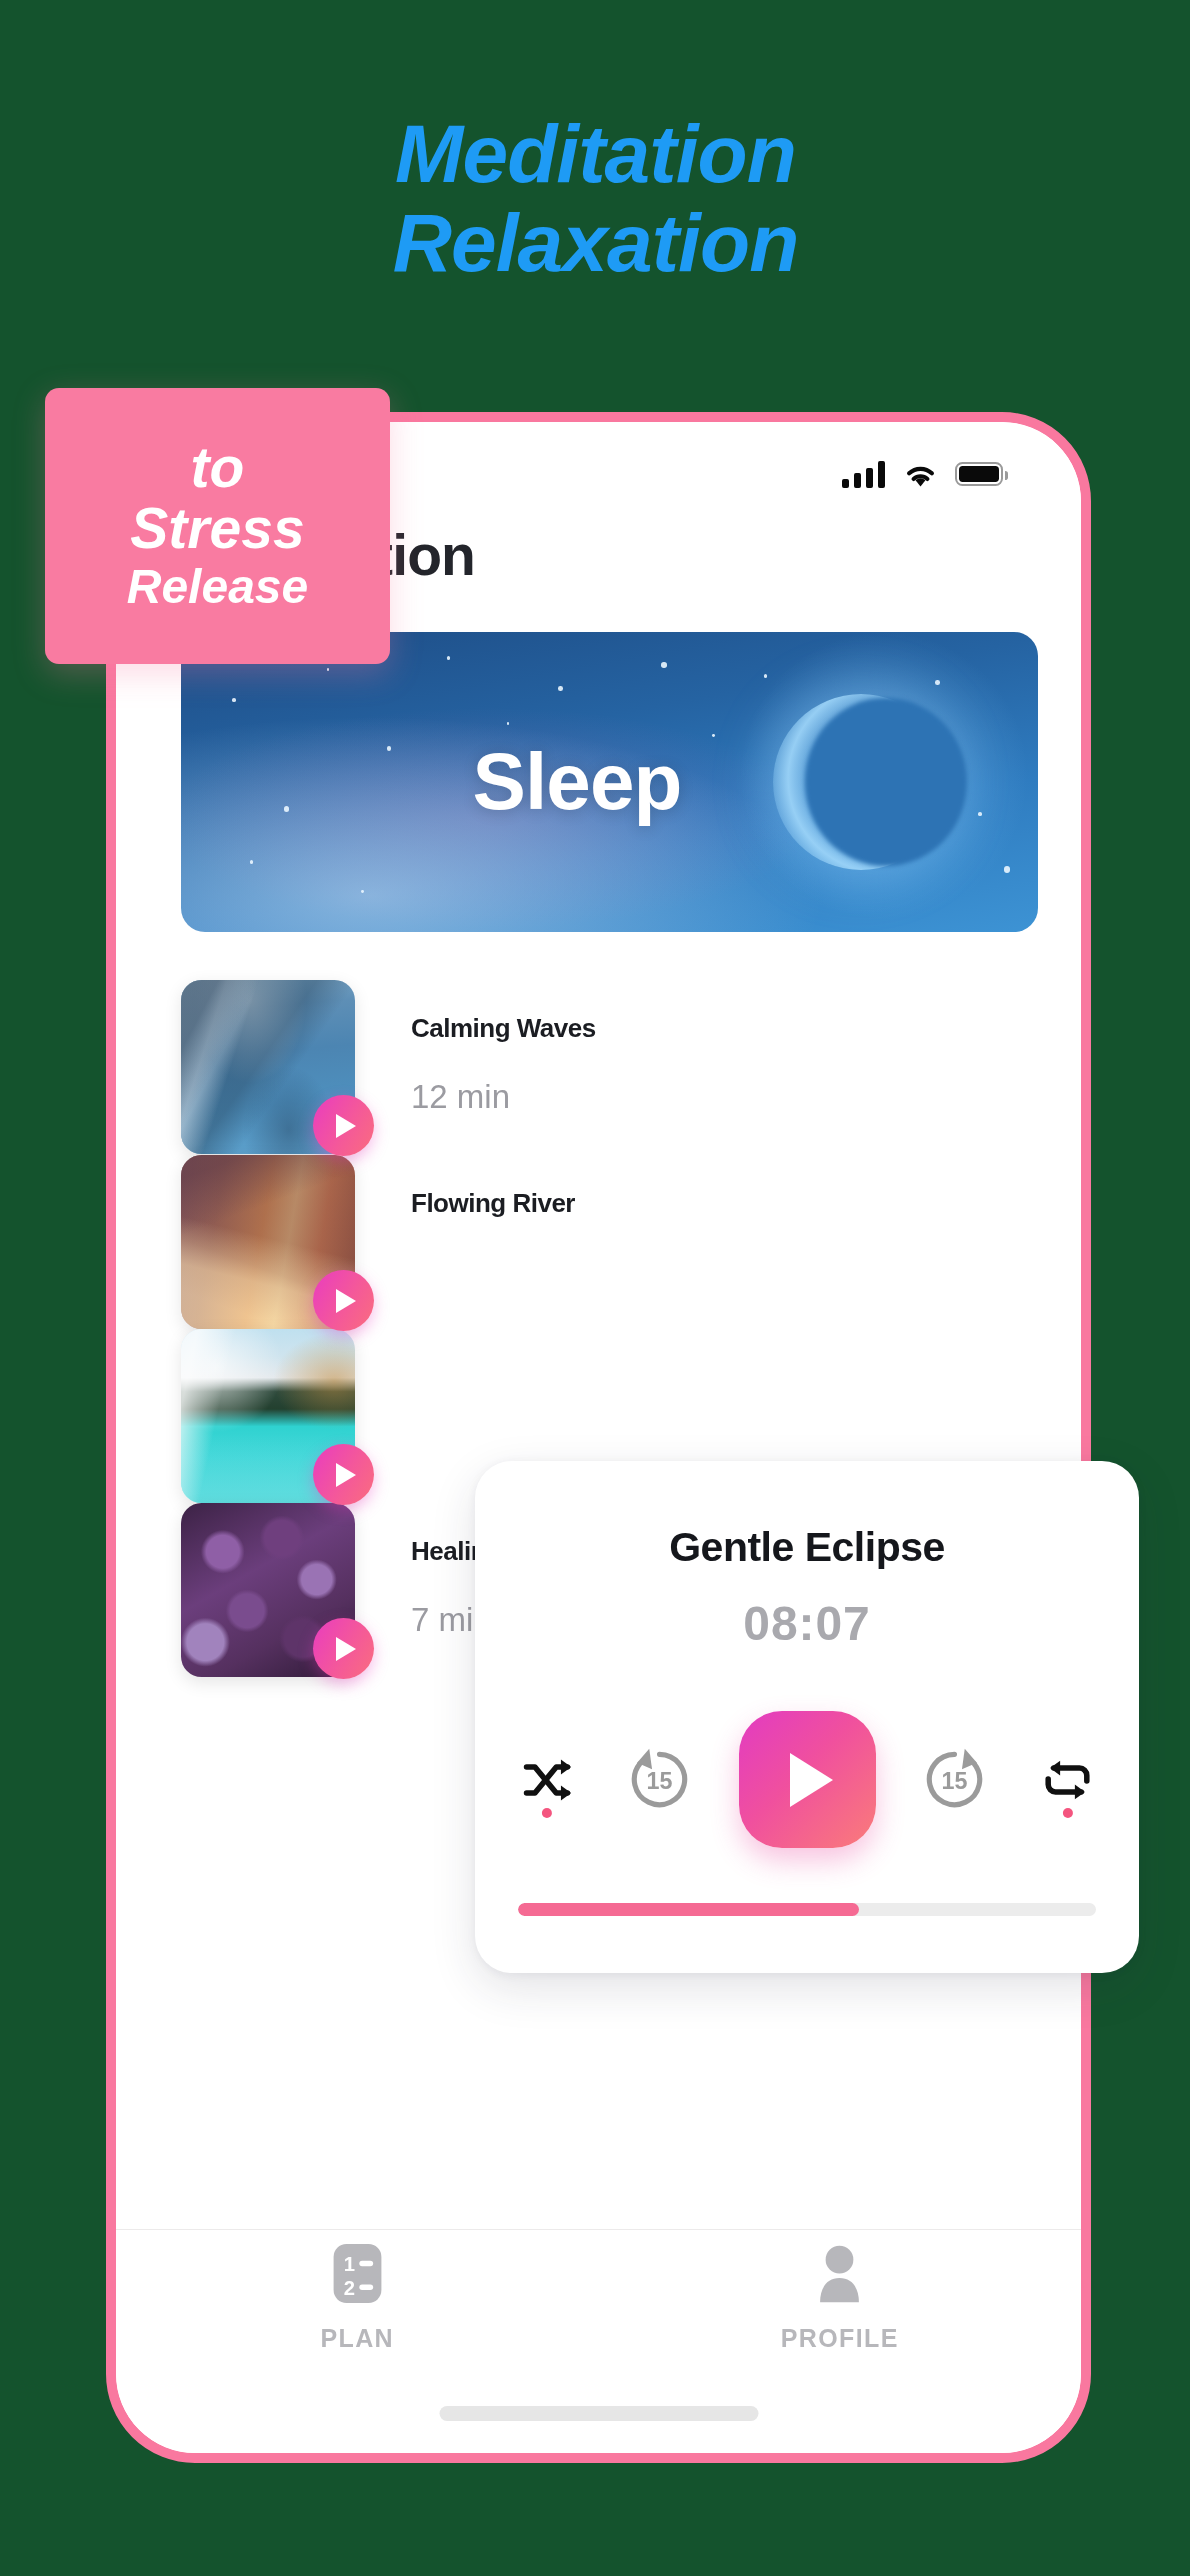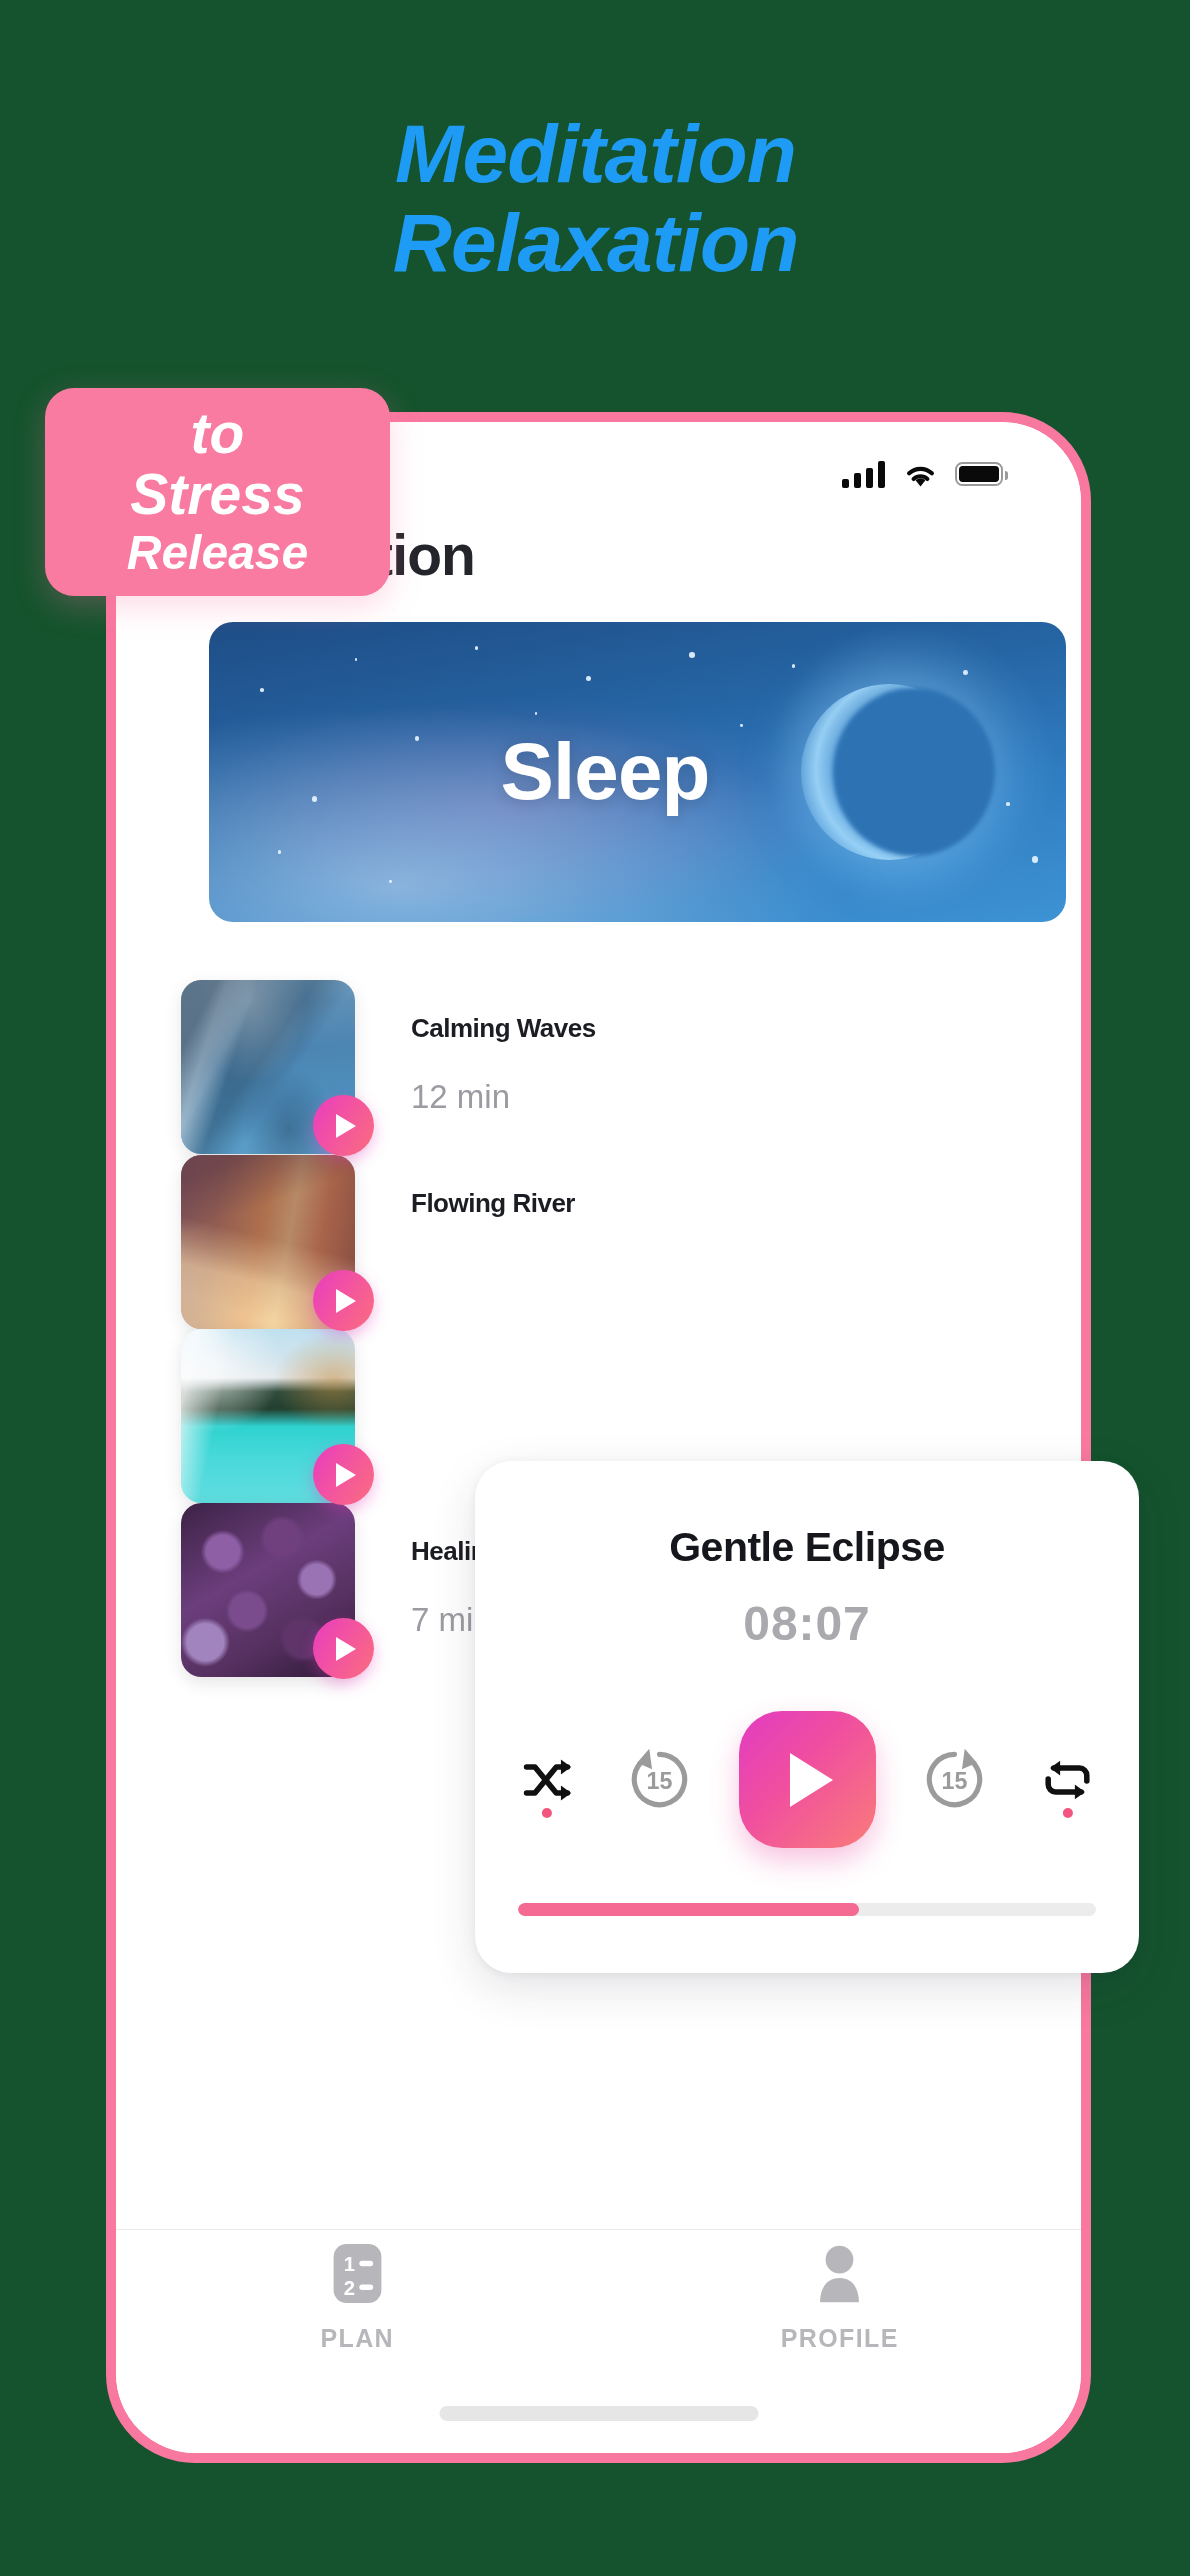--- a/index.html
+++ b/index.html
@@ -18,23 +18,23 @@
     font-weight: 700; font-style: italic;
     font-size: 82px; line-height: 89px;
     letter-spacing: -0.9px;
     color: #1E9BF5;
   }
   .promo-title .l2 { display: block; }
 
   
   .badge {
     position: absolute; left: 45px; top: 388px;
-    width: 345px; height: 208px;
+    width: 345px; height: 276px;
     background: #F97BA1;
-    border-radius: 29px;
+    border-radius: 14px;
     box-shadow: 0 9.3px 32px rgba(249,123,161,.28);
     display: flex; flex-direction: column;
     align-items: center; justify-content: center;
     z-index: 40;
   }
   .badge .line {
     color: #fff; font-weight: 700; font-style: italic;
     font-size: 57px; line-height: 61px;
     text-align: center; white-space: nowrap;
   }
@@ -78,29 +78,29 @@
 
   
   .page-title {
     position: absolute; left: 83px; top: 100px;
     font-size: 57px; font-weight: 700; color: #23252b;
     letter-spacing: -0.9px;
   }
 
   
   .sleep-banner {
-    position: absolute; left: 65px; top: 200px;
+    position: absolute; left: 65px; top: 210px;
     width: 857px; height: 300px;
     border-radius: 24px; overflow: hidden;
     background:
       radial-gradient(circle at 82% 48%, rgba(173,226,255,.55) 0 6%, rgba(120,190,240,.30) 9%, rgba(0,0,0,0) 20%),
       radial-gradient(ellipse at 22% 88%, rgba(205,225,245,.55) 0%, rgba(50,100,170,0) 48%),
       radial-gradient(ellipse at 36% 62%, rgba(196,120,190,.28) 0%, rgba(0,0,0,0) 42%),
       linear-gradient(170deg, #1e4d86 0%, #2563a2 35%, #2f7cc0 66%, #3d93d4 100%);
-    display: flex; align-items: center; justify-content: center; margin-left: 28px;
+    display: flex; align-items: center; justify-content: center;
   }
   .stars{position:absolute;inset:0;}
   .stars i{position:absolute;background:#eaf6ff;border-radius:50%;opacity:.9}
   .moon {
     position: absolute; right: 89px; top: 50%; transform: translateY(-50%);
     width: 176px; height: 176px; border-radius: 50%;
     background: radial-gradient(circle at 62% 48%, rgba(120,185,235,.55) 0 52%, rgba(160,215,250,.9) 66%, rgba(110,180,235,.35) 82%, rgba(60,140,205,0) 100%);
     box-shadow: 0 0 48px 13px rgba(150,210,255,.30);
   }
   .moon::after{

